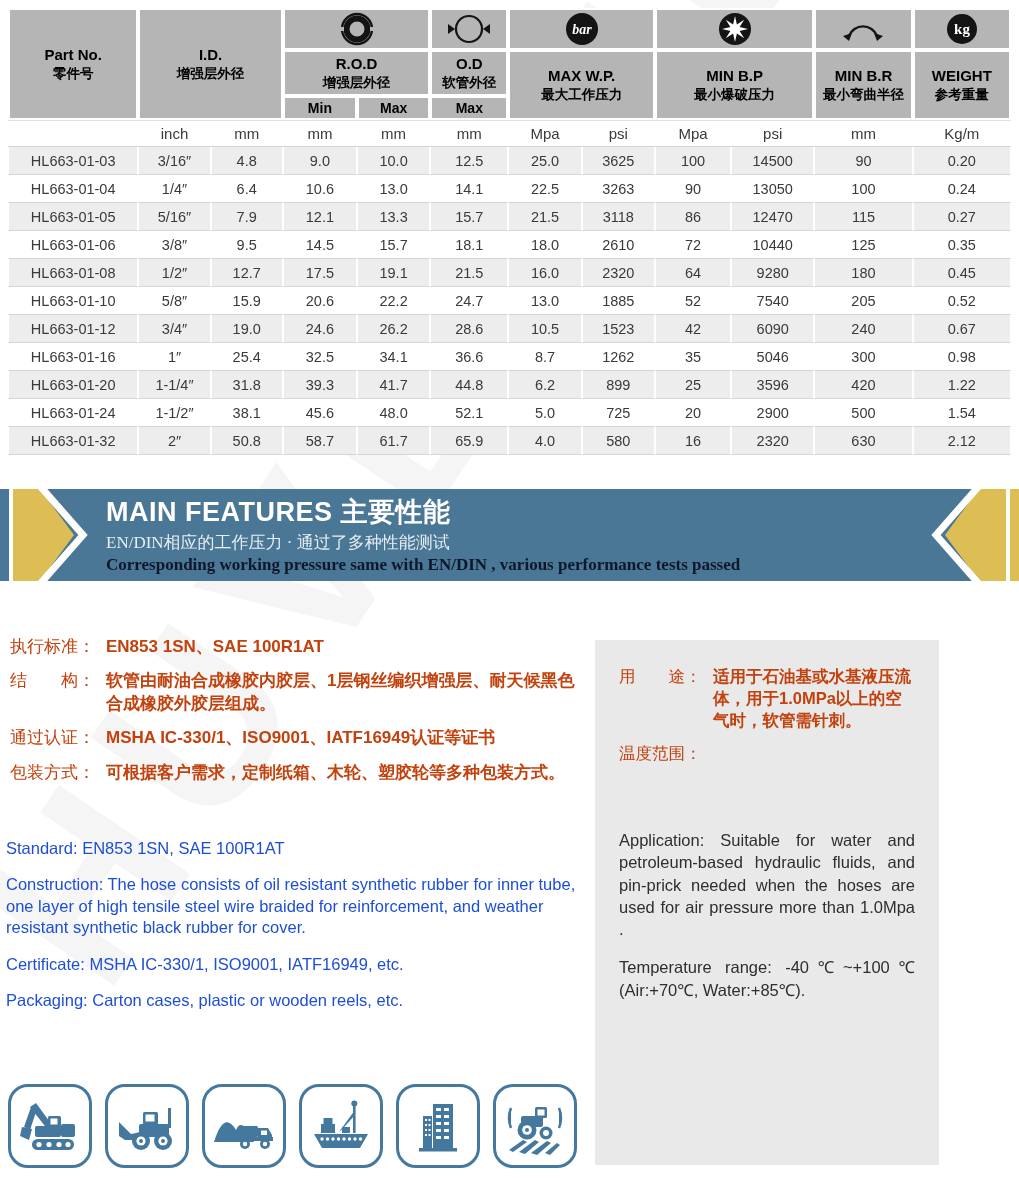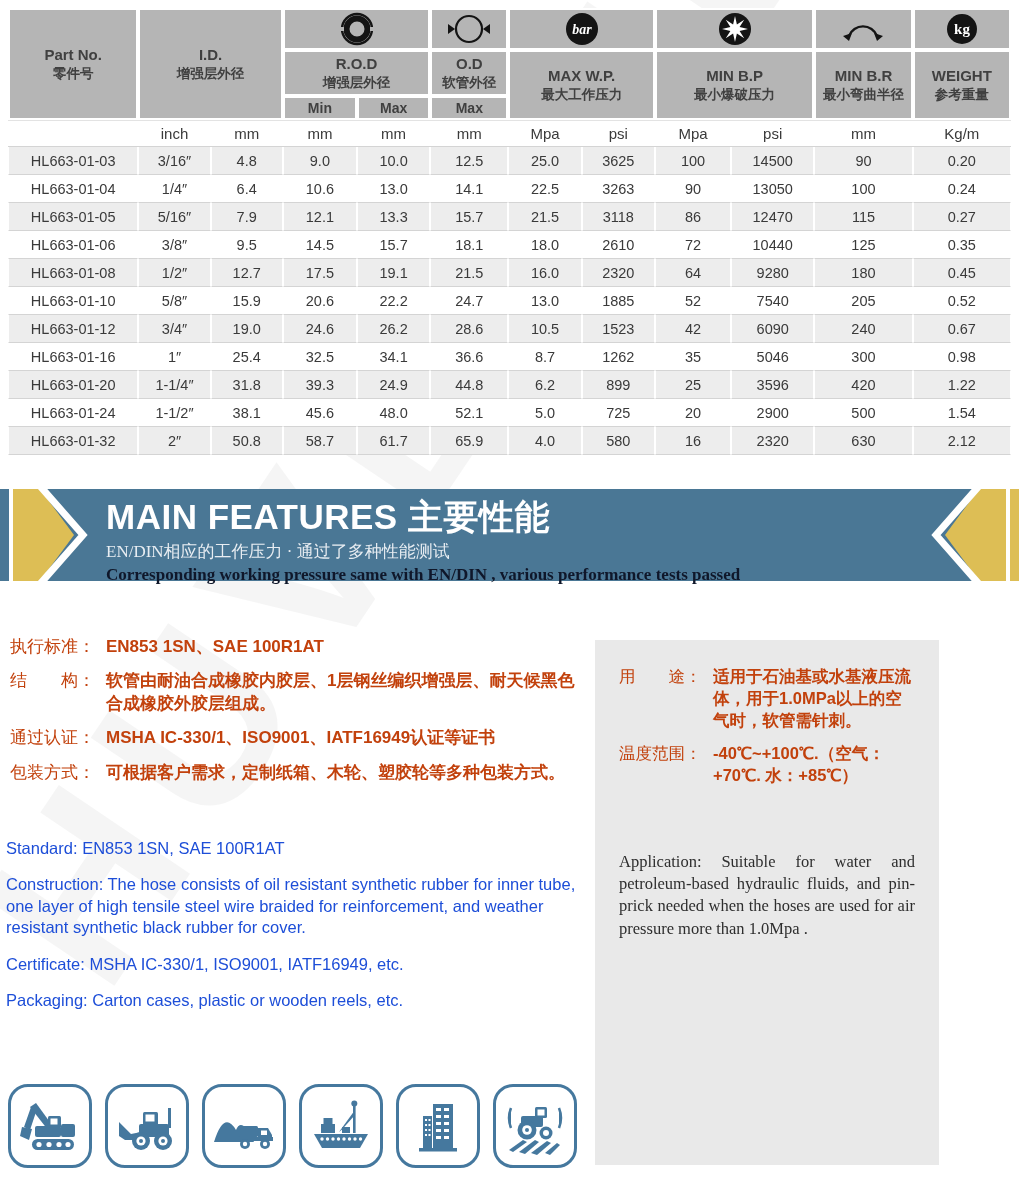--- a/index.html
+++ b/index.html
@@ -12,21 +12,21 @@
     position:absolute; font-size:230px; font-weight:bold; letter-spacing:28px;
     color:rgba(110,110,110,0.07); transform:rotate(-56deg); transform-origin:0 0;
     pointer-events:none; white-space:nowrap; z-index:0;
   }
   
   table.spec {
     position:absolute; left:8px; top:8px; width:1003px; z-index:1;
     border-collapse:separate; border-spacing:0; table-layout:fixed;
   }
   table.spec th {
-    background:#b5b5b5; border:2px solid #ffffff; color:#404040; font-weight:bold;
+    background:#b5b5b5; border:2px solid #ffffff; color:#000000; font-weight:bold;
     text-align:center; vertical-align:middle; padding:0; overflow:hidden;
   }
   tr.icon-row th { height:42px; }
   tr.name-row th { height:46px; }
   tr.minmax-row th { height:24px; font-size:14px; }
   .h-en { display:block; font-size:15px; line-height:1.25; }
   .h-zh { display:block; font-size:13.5px; line-height:1.3; }
   tr.units-row td {
     height:27px; background:#fff; font-size:15px; color:#3a3a3a; text-align:center;
     border-bottom:1px solid #d4d4d4; border-top:1px solid #e3e3e3;
@@ -41,41 +41,41 @@
   .hdr-icon { display:block; margin:0 auto; }
   
   .banner {
     position:absolute; left:0; top:489px; width:1019px; height:92px;
     background:#4a7795; z-index:1;
   }
   .banner-deco { position:absolute; top:0; height:92px; }
   .banner-deco.left  { left:0; }
   .banner-deco.right { right:0; }
   .banner-text { position:absolute; left:106px; top:8px; }
-  .banner-title { font-size:35px; font-weight:bold; color:#ffffff; letter-spacing:0.5px; line-height:1.15; }
+  .banner-title { font-size:27px; font-weight:bold; color:#ffffff; letter-spacing:0.5px; line-height:1.15; }
   .banner-sub-zh {
     font-family:"Liberation Serif", serif; font-size:17px; color:#e8edf2; margin-top:5px; line-height:1.2;
   }
   .banner-sub-en {
     font-family:"Liberation Serif", serif; font-weight:bold; font-size:17px; color:#0f172a; margin-top:2px; line-height:1.2;
   }
   
   .left-zh { position:absolute; left:10px; top:636px; width:566px; z-index:1; }
   .spec-item { display:flex; margin-bottom:12px; font-size:17px; line-height:1.32; color:#c2410c; }
   .spec-label { flex:0 0 96px; white-space:nowrap; }
   .spec-text  { flex:1;font-weight:bold; }
   .left-en { position:absolute; left:6px; top:838px; width:572px; z-index:1; }
   .left-en p { margin:0 0 15px 0; font-size:16.5px; line-height:1.3; color:#1d4ed8; }
   .right-panel {
     position:absolute; left:595px; top:640px; width:344px; height:525px;
     background:#e9e9e9; z-index:1; padding:26px 24px 0 24px;
   }
   .right-zh .spec-item { font-size:16.5px; }
   .right-zh .spec-label { flex:0 0 94px; }
-  .right-en { margin-top:64px;font-family:Liberation Serif, serif; }
+  .right-en { margin-top:64px; }
   .right-en p { margin:0 0 16px 0; font-size:16.5px; line-height:1.35; color:#2e2e2e; text-align:justify; }
   
   .app-icons { position:absolute; left:8px; top:1084px; display:flex; gap:13px; z-index:1; }
   .app-icon {
     width:84px; height:84px; border:3.5px solid #45789e; border-radius:20px;
     background:#fff; display:flex; align-items:center; justify-content:center;
   }
   .app-icon svg { width:64px; height:64px; }
   .ic { fill:#45789e; }
   .icw { fill:#ffffff; }
@@ -310,21 +310,21 @@
         <td>35</td>
         <td>5046</td>
         <td>300</td>
         <td>0.98</td>
       </tr>
       <tr class="shaded">
         <td>HL663-01-20</td>
         <td>1-1/4″</td>
         <td>31.8</td>
         <td>39.3</td>
-        <td>24.9</td>
+        <td>41.7</td>
         <td>44.8</td>
         <td>6.2</td>
         <td>899</td>
         <td>25</td>
         <td>3596</td>
         <td>420</td>
         <td>1.22</td>
       </tr>
       <tr class="plain">
         <td>HL663-01-24</td>
@@ -406,25 +406,25 @@
 </div>
 
 <div class="right-panel">
   <div class="right-zh">
     <div class="spec-item">
       <span class="spec-label">用　　途：</span>
       <span class="spec-text">适用于石油基或水基液压流体，用于1.0MPa以上的空气时，软管需针刺。</span>
     </div>
     <div class="spec-item">
       <span class="spec-label">温度范围：</span>
-      <span class="spec-text">-40℃~+100℃.（空气：+70℃. 水：+85℃）</span>
     </div>
   </div>
   <div class="right-en">
     <p>Application: Suitable for water and petroleum-based hydraulic fluids, and pin-prick needed when the hoses are used for air pressure more than 1.0Mpa .</p>
+    <p>Temperature range: -40℃~+100℃(Air:+70℃, Water:+85℃).</p>
   </div>
 </div>
 
 <div class="app-icons">
   <div class="app-icon" aria-label="excavator">
     <svg viewBox="0 0 64 64">
       <polygon class="ic" points="30,36 12,13 18,9 34,31"></polygon>
       <polygon class="ic" points="13,13 6,33 12,36 18,18"></polygon>
       <polygon class="ic" points="4,33 14,35 11,46 2,42"></polygon>
       <rect class="ic" x="17" y="32" width="26" height="11" rx="2"></rect>

